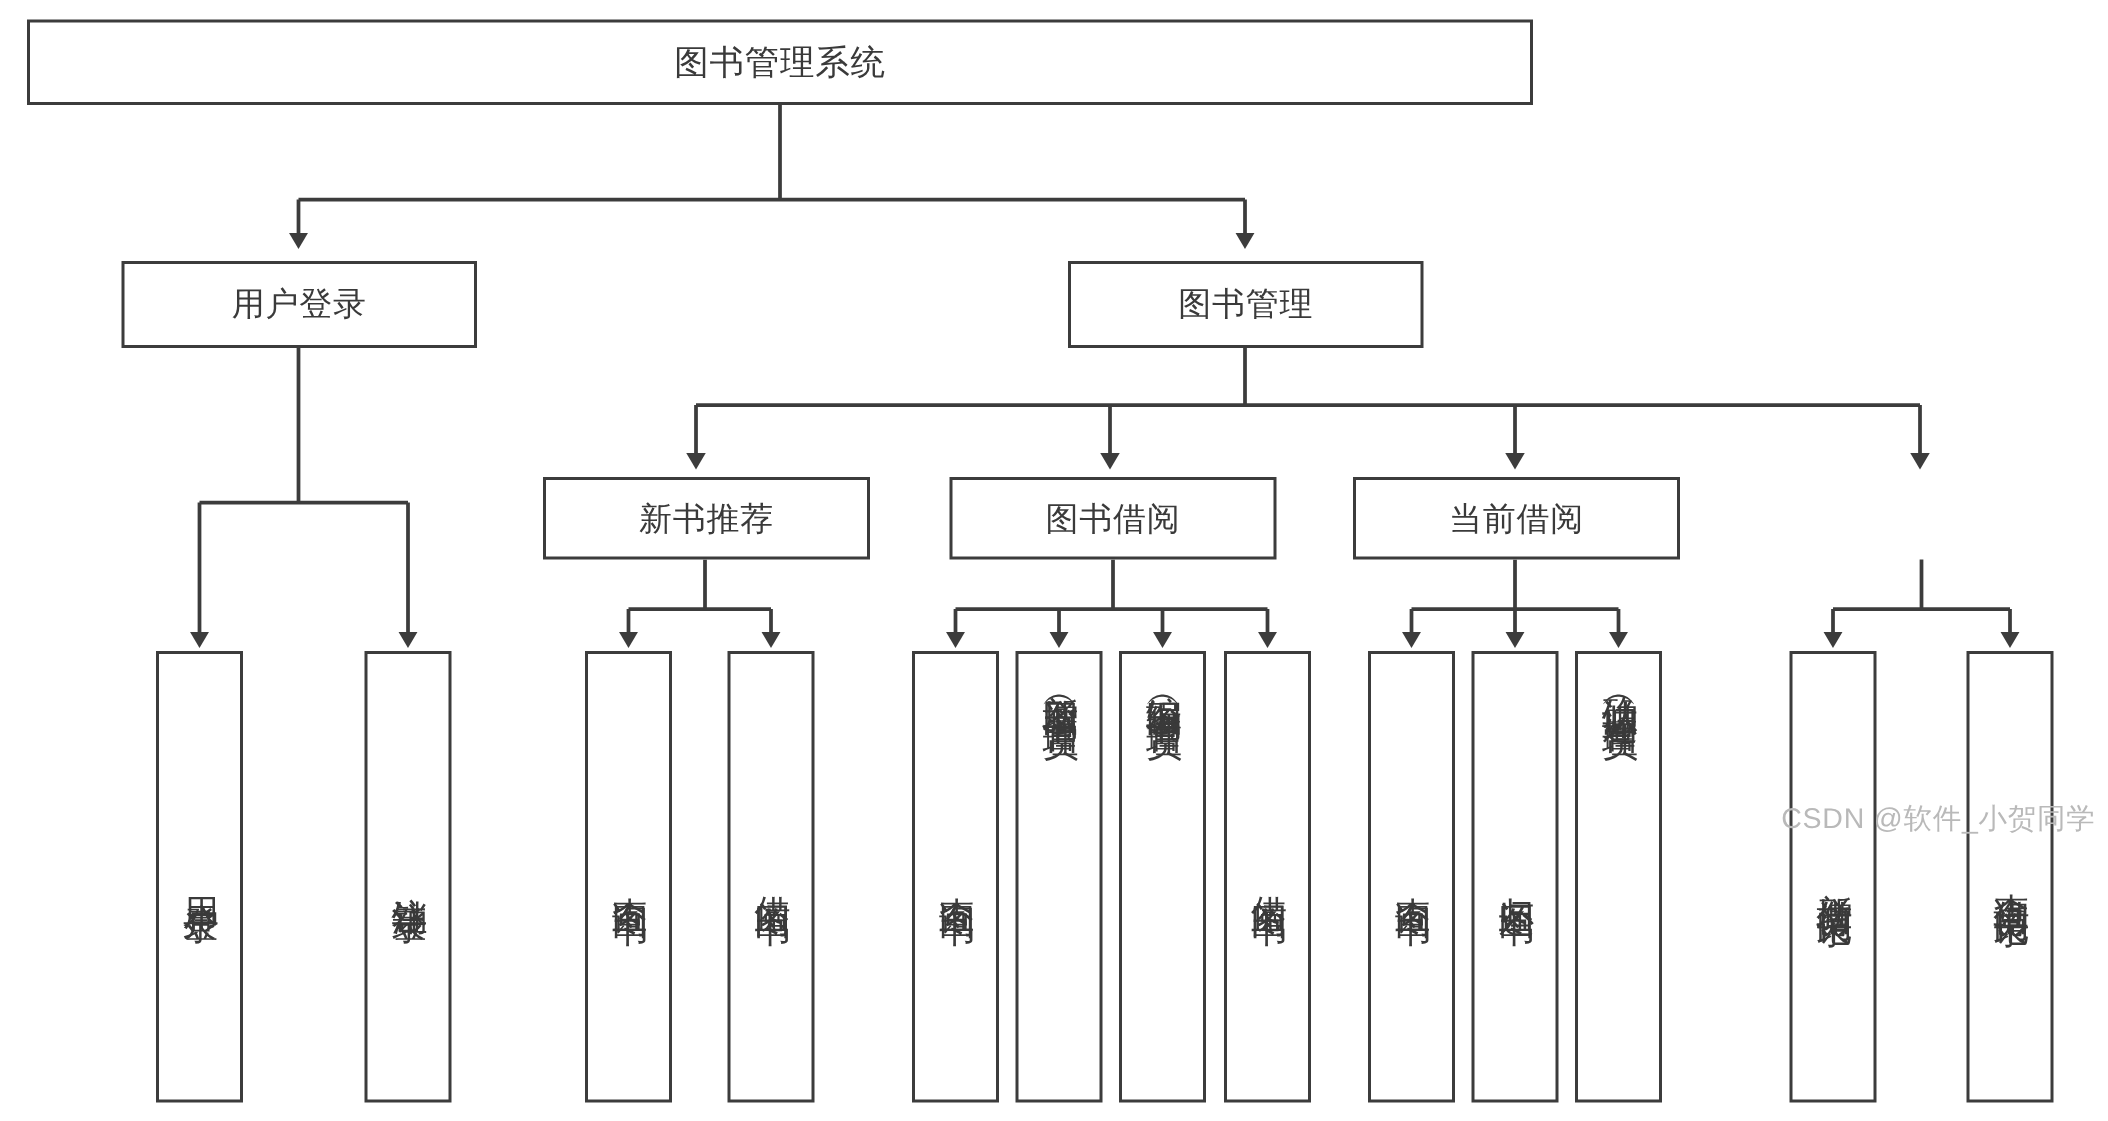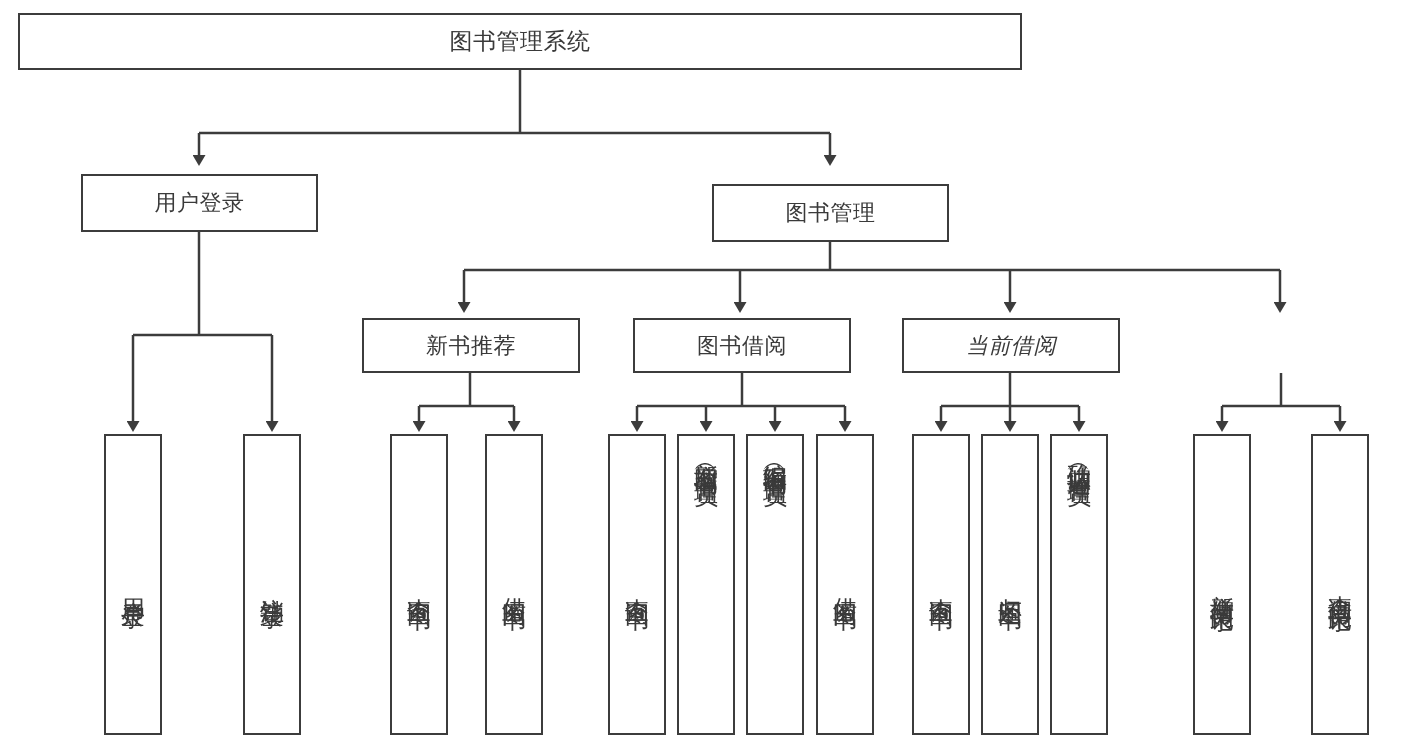--- a/index.html
+++ b/index.html
@@ -117,31 +117,31 @@
     </g>
   </svg>
 
   <div class="node h root" style="left:18px;top:13px;width:1004px;height:57px;">
     <span class="lbl">图书管理系统</span>
   </div>
 
   <div class="node h" style="left:81px;top:174px;width:237px;height:58px;">
     <span class="lbl">用户登录</span>
   </div>
-  <div class="node h" style="left:712px;top:184px;width:237px;height:58px;">
+  <div class="node h" style="left:712px;top:174px;width:237px;height:58px;">
     <span class="lbl">图书管理</span>
   </div>
 
   <div class="node h" style="left:633px;top:318px;width:218px;height:55px;">
     <span class="lbl">图书借阅</span>
   </div>
   <div class="node h" style="left:362px;top:318px;width:218px;height:55px;">
     <span class="lbl">新书推荐</span>
   </div>
-  <div class="node h" style="left:902px;top:318px;width:218px;height:55px;font-style:italic;">
+  <div class="node h" style="left:902px;top:318px;width:218px;height:55px;">
     <span class="lbl">当前借阅</span>
   </div>
 
   <div class="node v center" style="left:104px;top:434px;width:58px;height:301px;">
     <span class="lbl">用户登录</span>
   </div>
   <div class="node v center" style="left:243px;top:434px;width:58px;height:301px;">
     <span class="lbl">注销登录</span>
   </div>
 
@@ -175,14 +175,15 @@
     <span class="lbl">确认归还（管理员）</span>
   </div>
 
   <div class="node v center" style="left:1193px;top:434px;width:58px;height:301px;">
     <span class="lbl">新增借阅记录</span>
   </div>
   <div class="node v center" style="left:1311px;top:434px;width:58px;height:301px;">
     <span class="lbl">查询借阅记录</span>
   </div>
 
+  <div id="watermark">CSDN @软件_小贺同学</div>
 
 </div>
 
 </body></html>

